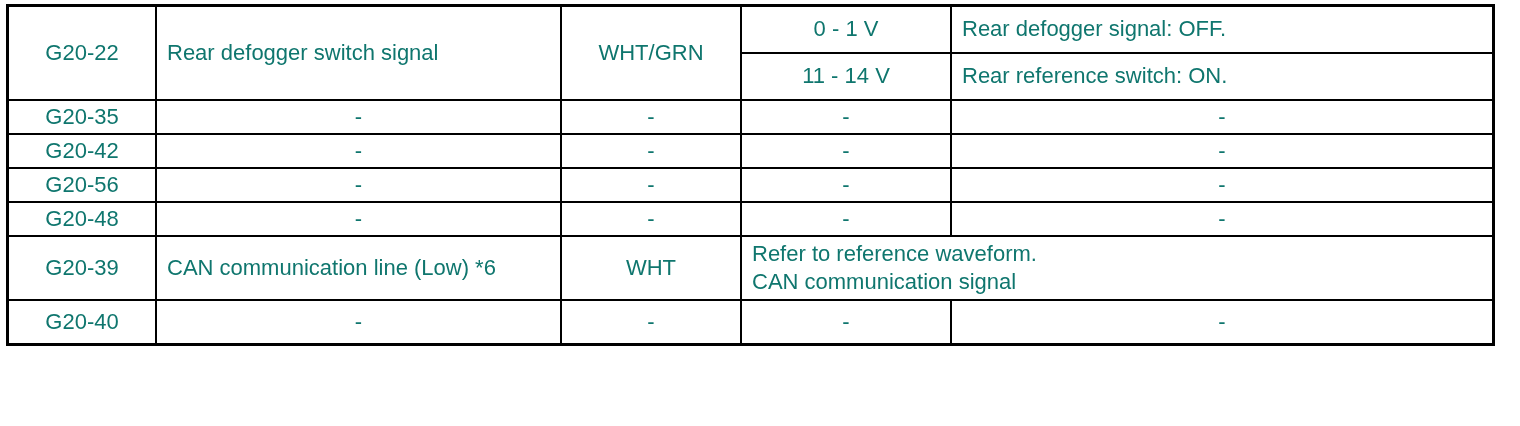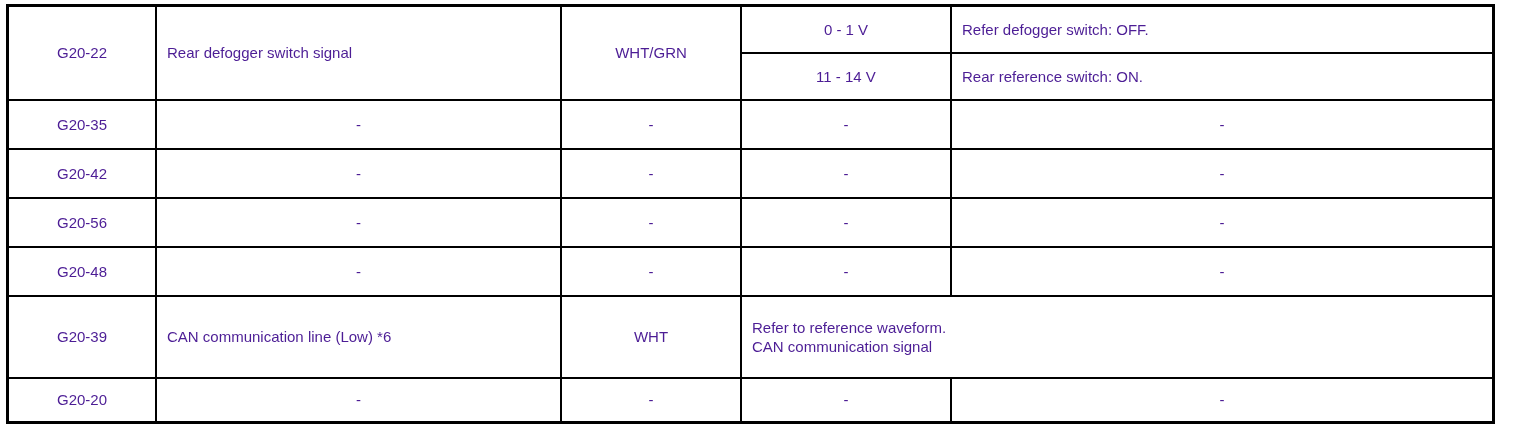--- a/index.html
+++ b/index.html
@@ -38,40 +38,40 @@
     border: 2px solid #000000;
   }
 
   table.signal-table {
     outline: 2px solid #000000;
     outline-offset: -1px;
   }
 
   table.signal-table td {
     padding: 0 10px;
-    font-size: 15px;
+    font-size: 22px;
     line-height: 1.28;
-    color: #4c1d95;
+    color: #0f766e;
     vertical-align: middle;
     background: #ffffff;
     white-space: pre-line;
   }
 
   
   col.c-terminal { width: 148px; }
   col.c-signal   { width: 405px; }
   col.c-wire     { width: 180px; }
   col.c-value    { width: 210px; }
   col.c-cond     { width: 542px; }
 
   .ta-center { text-align: center; }
   .ta-left   { text-align: left; }
   .row-sub    { height: 47px; }
-  .row-short  { height: 49px; }
-  .row-can    { height: 82px; }
+  .row-short  { height: 34px; }
+  .row-can    { height: 64px; }
   .row-last   { height: 44px; }
 
   .cell-dash { text-align: center; }
 </style>
 </head>
 <body>
 
 <div id="sheet">
 
   <table class="signal-table">
@@ -82,21 +82,21 @@
       <col class="c-value">
       <col class="c-cond">
     </colgroup>
     <tbody>
 
       <tr class="row-sub">
         <td class="ta-center" rowspan="2">G20-22</td>
         <td class="ta-left" rowspan="2">Rear defogger switch signal</td>
         <td class="ta-center" rowspan="2">WHT/GRN</td>
         <td class="ta-center">0 - 1 V</td>
-        <td class="ta-left">Refer defogger switch: OFF.</td>
+        <td class="ta-left">Rear defogger signal: OFF.</td>
       </tr>
 
       <tr class="row-sub">
         <td class="ta-center">11 - 14 V</td>
         <td class="ta-left">Rear reference switch: ON.</td>
       </tr>
 
       <tr class="row-short">
         <td class="ta-center">G20-35</td>
         <td class="cell-dash">-</td>
@@ -131,21 +131,21 @@
 
       <tr class="row-can">
         <td class="ta-center">G20-39</td>
         <td class="ta-left">CAN communication line (Low) *6</td>
         <td class="ta-center">WHT</td>
         <td class="ta-left" colspan="2">Refer to reference waveform.
 CAN communication signal</td>
       </tr>
 
       <tr class="row-last">
-        <td class="ta-center">G20-20</td>
+        <td class="ta-center">G20-40</td>
         <td class="cell-dash">-</td>
         <td class="cell-dash">-</td>
         <td class="cell-dash">-</td>
         <td class="cell-dash">-</td>
       </tr>
 
     </tbody>
   </table>
 
 </div>

